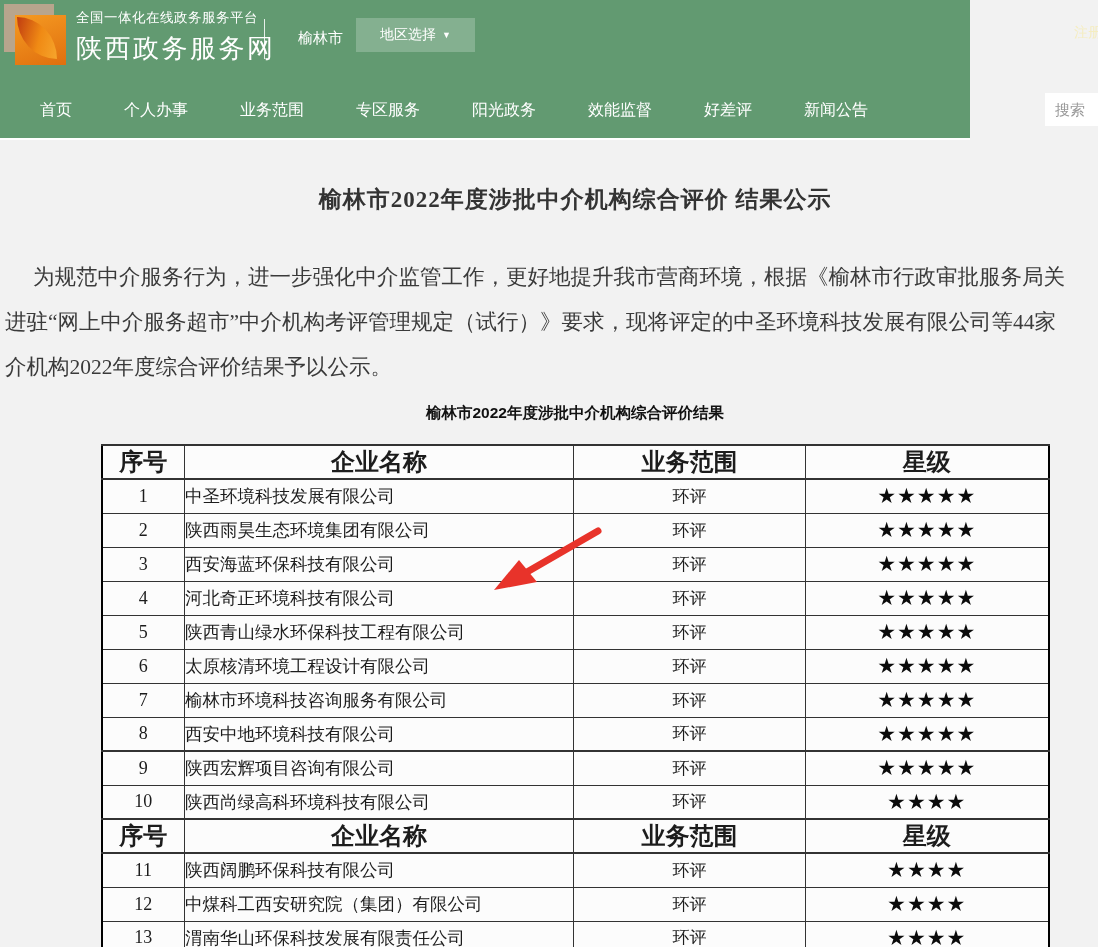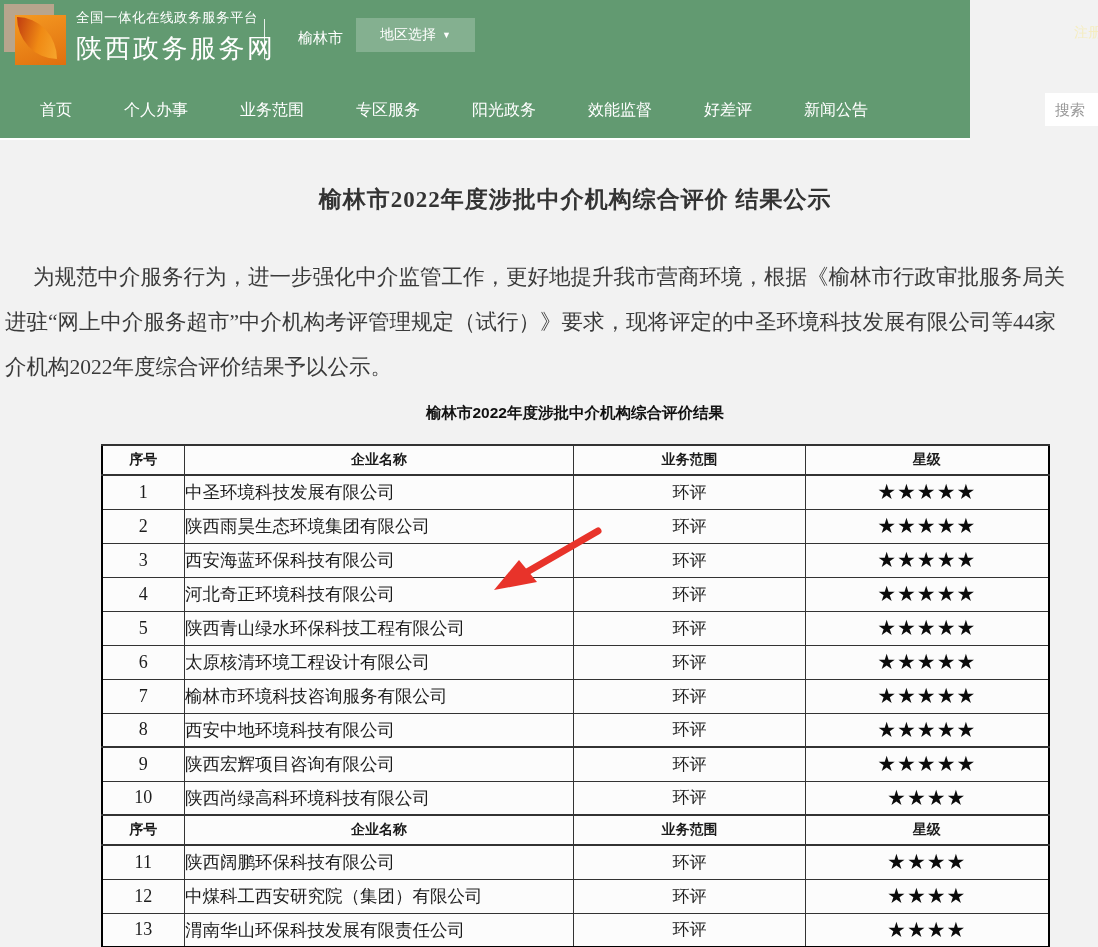--- a/index.html
+++ b/index.html
@@ -66,21 +66,21 @@
 
   
   table.results {
     width:947px; margin:20px auto 0; border-collapse:collapse;
     background:#fcfcfc; table-layout:fixed;
     font-family:"Liberation Serif","DejaVu Serif",serif;
     border:2px solid #000;
   }
   .results th, .results td { border:1px solid #333; height:34px; padding:0; color:#1c1c1c; }
   .results tr.hrow th { border-top-width:2px; border-bottom-width:2px; height:30px;
-    font-size:14px; font-weight:700; text-align:center; }
+    font-size:24px; font-weight:700; text-align:center; }
   .results tr.thick-top td { border-top-width:2px; }
   .results td.c-no { text-align:center; font-size:18px; }
   .results td.c-name { text-align:left; font-size:17.5px; }
   .results td.c-scope { text-align:center; font-size:17px; }
   .results td.c-stars { text-align:center; font-size:21px; letter-spacing:1px; color:#0a0a0a;
     font-family:"DejaVu Sans",sans-serif; }
 
   
   .arrow-annot { position:absolute; left:440px; top:520px; width:170px; height:80px; z-index:5; pointer-events:none; }
 </style>

